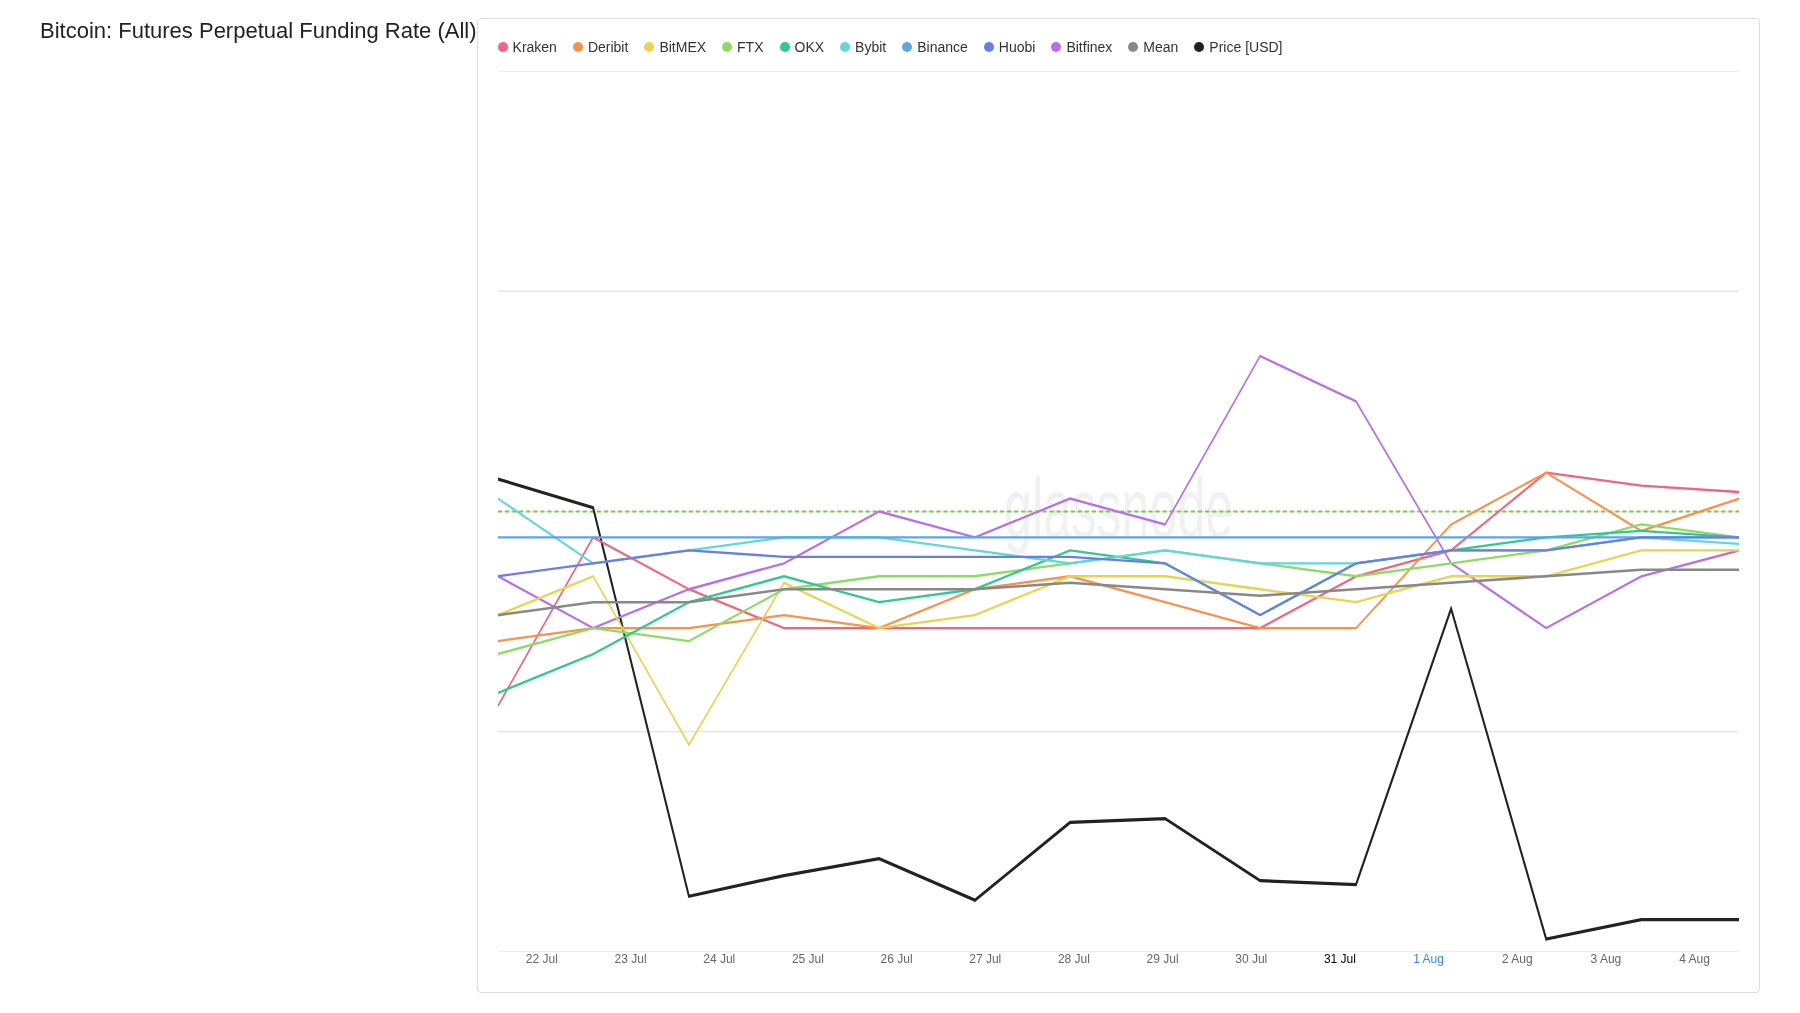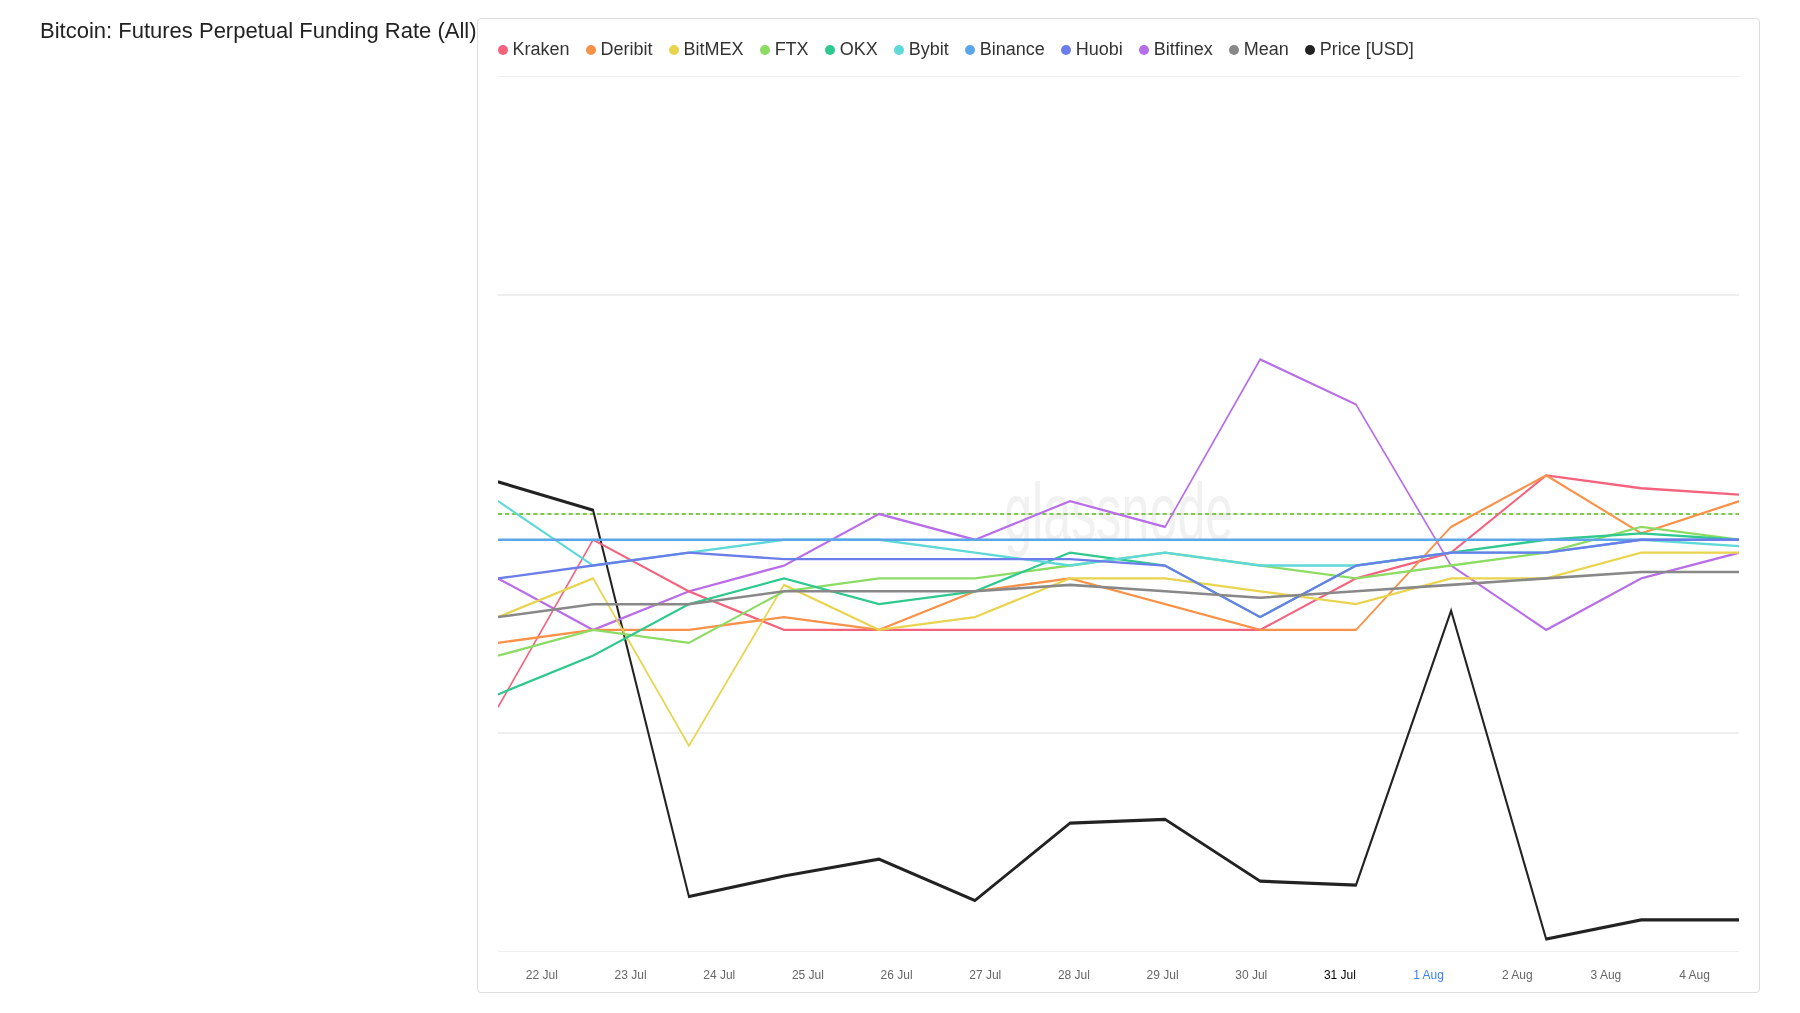--- a/index.html
+++ b/index.html
@@ -38,21 +38,21 @@
       display: flex;
       flex-wrap: wrap;
       gap: 16px;
       margin-bottom: 16px;
       align-items: center;
     }
     .legend-item {
       display: flex;
       align-items: center;
       gap: 5px;
-      font-size: 18px;
+      font-size: 14px;
       color: #333;
     }
     .legend-dot {
       width: 10px;
       height: 10px;
       border-radius: 50%;
     }
     .chart-area {
       flex: 1;
       position: relative;
@@ -362,21 +362,21 @@
               970,405
               1092,400
               1213,395
               1334,390
               1455,385
               1580,385
             "></polyline>
 
         </svg>
 
-        <div style="position:absolute;bottom:0;left:0;right:0;height:30px;display:flex;justify-content:space-between;align-items:flex-end;" id="x-axis-labels">
+        <div style="position:absolute;bottom:0;left:0;right:0;height:30px;display:flex;justify-content:space-between;align-items:flex-start;" id="x-axis-labels">
             <span style="font-size: 12px; color: rgb(102, 102, 102); flex: 1 1 0%; text-align: center;">22 Jul</span>
             <span style="font-size: 12px; color: rgb(102, 102, 102); flex: 1 1 0%; text-align: center;">23 Jul</span>
             <span style="font-size: 12px; color: rgb(102, 102, 102); flex: 1 1 0%; text-align: center;">24 Jul</span>
             <span style="font-size: 12px; color: rgb(102, 102, 102); flex: 1 1 0%; text-align: center;">25 Jul</span>
             <span style="font-size: 12px; color: rgb(102, 102, 102); flex: 1 1 0%; text-align: center;">26 Jul</span>
             <span style="font-size: 12px; color: rgb(102, 102, 102); flex: 1 1 0%; text-align: center;">27 Jul</span>
             <span style="font-size: 12px; color: rgb(102, 102, 102); flex: 1 1 0%; text-align: center;">28 Jul</span>
             <span style="font-size: 12px; color: rgb(102, 102, 102); flex: 1 1 0%; text-align: center;">29 Jul</span>
             <span style="font-size: 12px; color: rgb(102, 102, 102); flex: 1 1 0%; text-align: center;">30 Jul</span>
             <span style="font-size: 12px; color: #000000; flex: 1 1 0%; text-align: center;">31 Jul</span>

